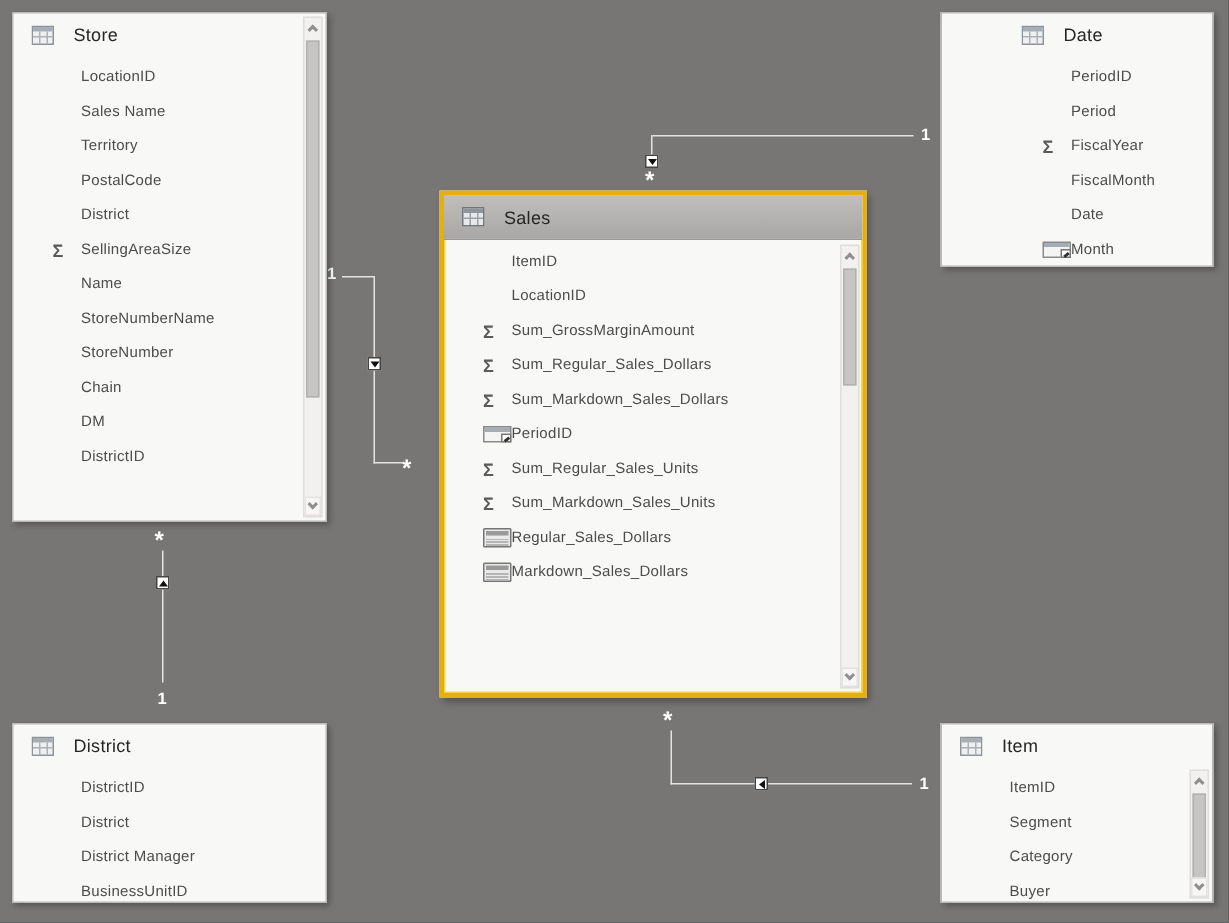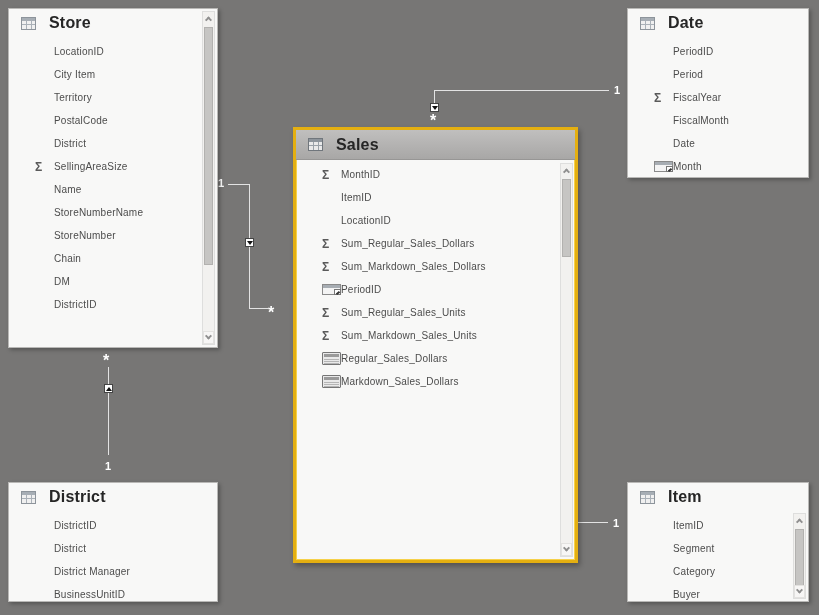--- a/index.html
+++ b/index.html
@@ -8,31 +8,31 @@
     background:#777675;
     font-family:"Liberation Sans","DejaVu Sans",sans-serif;
   }
   
   .card{
     position:absolute;background:#f8f8f7;border:1px solid #b9b8b6;
     box-shadow:2px 2px 4px rgba(0,0,0,.28);box-sizing:border-box;overflow:hidden;
   }
   .card.selected{border:3px solid #e4af11;box-shadow:0 0 0 1px #f6d14a inset,2px 3px 5px rgba(0,0,0,.3);}
   #store{left:8px;top:8px;width:210px;height:340px;}
-  #date{left:627px;top:8px;width:182px;height:170px;}
-  #sales{left:293px;top:127px;width:285px;height:436px;}
+  #date{left:627px;top:8px;width:182px;height:170px;padding-left:41px;}
+  #sales{left:293px;top:127px;width:285px;height:338px;}
   #district{left:8px;top:482px;width:210px;height:120px;}
   #item{left:627px;top:482px;width:182px;height:120px;}
   .card-header{
     display:flex;align-items:center;height:28px;padding-left:12px;gap:13px;
   }
   .card.selected .card-header{
     background:linear-gradient(#c0bfbe,#a8a7a6);border-bottom:1px solid #979695;height:29px;
   }
-  .tbl-title{font-size:16px;font-weight:bold;color:#262626;letter-spacing:.2px;}
+  .tbl-title{font-size:12px;font-weight:normal;color:#262626;letter-spacing:.2px;}
   .fields{padding-top:3px;}
   .field-row{display:flex;align-items:center;height:23px;padding-left:26px;}
   .f-icon{width:19px;display:flex;align-items:center;justify-content:flex-start;flex:0 0 19px;}
   .f-label{font-size:10px;font-weight:normal;color:#4c4c4c;letter-spacing:.2px;white-space:nowrap;}
   
   .icon-sigma::before{content:"\3A3";font-size:12px;font-weight:bold;color:#5a5a5a;line-height:1;}
   .icon-calc{position:relative;width:12px;height:11px;border:1px solid #8a8a8a;background:linear-gradient(#a7adb3 0 3px,#f4f4f4 3px);box-sizing:border-box;}
   .icon-calc::after{content:"";position:absolute;right:-1px;bottom:-1px;width:7px;height:6px;background:#fff;border:1px solid #777;box-sizing:border-box;}
   .icon-calc::before{content:"";position:absolute;right:0;bottom:0;width:4px;height:2px;background:#333;transform:rotate(-40deg);z-index:1;}
   .icon-measure{position:relative;width:9px;height:13px;border:1px solid #767676;border-radius:1px;background:#e9e9e9;box-sizing:border-box;}
@@ -126,21 +126,21 @@
     </div>
     <div class="fields">
 
         <div class="field-row">
           <span class="f-icon icon-none"></span>
           <span class="f-label">LocationID</span>
         </div>
 
         <div class="field-row">
           <span class="f-icon icon-none"></span>
-          <span class="f-label">City Item</span>
+          <span class="f-label">Sales Name</span>
         </div>
 
         <div class="field-row">
           <span class="f-icon icon-none"></span>
           <span class="f-label">Territory</span>
         </div>
 
         <div class="field-row">
           <span class="f-icon icon-none"></span>
           <span class="f-label">PostalCode</span>
@@ -255,35 +255,35 @@
             <rect x="1" y="1" width="13" height="3" fill="#8d949b"></rect>
             <line x1="5.5" y1="4" x2="5.5" y2="12" stroke="#9aa1a8"></line>
             <line x1="10.5" y1="4" x2="10.5" y2="12" stroke="#9aa1a8"></line>
             <line x1="1" y1="7.5" x2="14" y2="7.5" stroke="#9aa1a8"></line>
           </svg>
       </span>
       <span class="tbl-title">Sales</span>
     </div>
     <div class="fields">
 
-        <div class="field-row">
-          <span class="f-icon icon-sigma"></span>
-          <span class="f-label">MonthID</span>
-        </div>
 
         <div class="field-row">
           <span class="f-icon icon-none"></span>
           <span class="f-label">ItemID</span>
         </div>
 
         <div class="field-row">
           <span class="f-icon icon-none"></span>
           <span class="f-label">LocationID</span>
         </div>
 
+        <div class="field-row">
+          <span class="f-icon icon-sigma"></span>
+          <span class="f-label">Sum_GrossMarginAmount</span>
+        </div>
 
         <div class="field-row">
           <span class="f-icon icon-sigma"></span>
           <span class="f-label">Sum_Regular_Sales_Dollars</span>
         </div>
 
         <div class="field-row">
           <span class="f-icon icon-sigma"></span>
           <span class="f-label">Sum_Markdown_Sales_Dollars</span>
         </div>

